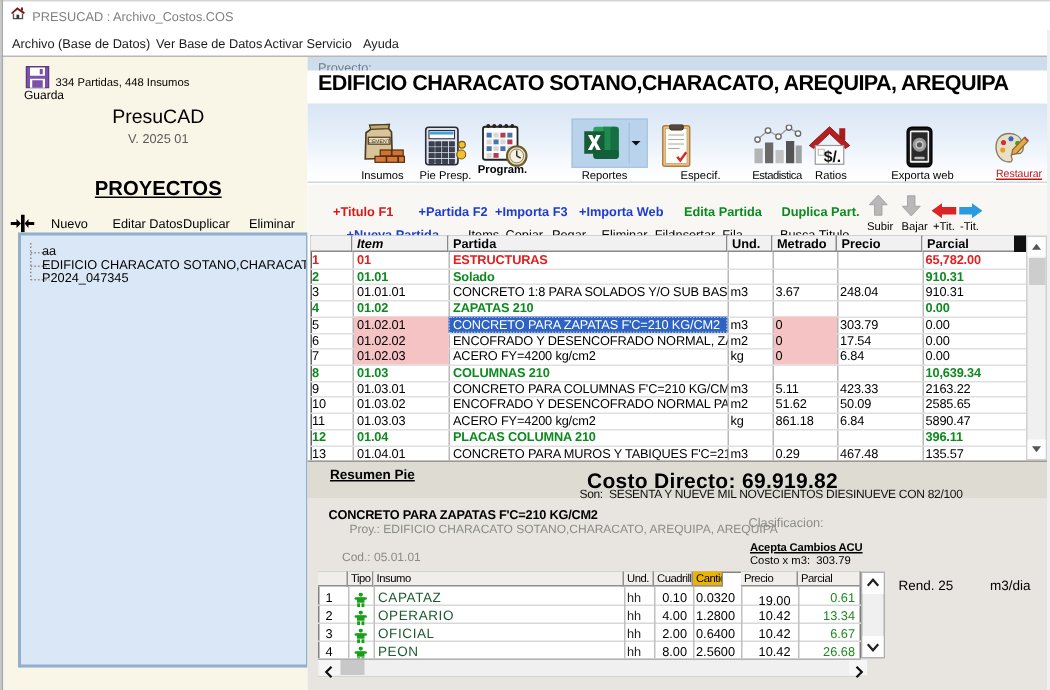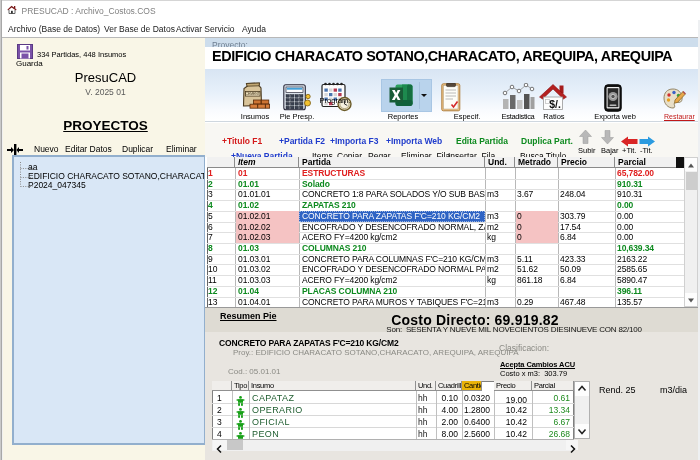--- a/index.html
+++ b/index.html
@@ -76,21 +76,21 @@
     <div class="lp" style="left:0; top:48.5px; width:205px; text-align:center; font-size:8.5px; color:#5a5a5a;">V. 2025 01</div>
     <div class="lp" style="left:0; top:80px; width:205px; text-align:center; font-size:13.5px; font-weight:bold; color:#000; text-decoration:underline; letter-spacing:0px;">PROYECTOS</div>
     <div class="lp" id="splitico" style="left:4px; top:104px; width:16px; height:12px;">
       <svg width="16" height="12" viewBox="0 0 16 12">
         <rect x="7" y="0" width="2.4" height="12" fill="#000"></rect>
         <path d="M0,5 L4,5 L4,3 L7,6 L4,9 L4,7 L0,7 Z" fill="#000"></path>
         <path d="M16,5 L12,5 L12,3 L9.4,6 L12,9 L12,7 L16,7 Z" fill="#000"></path>
       </svg>
     </div>
     <div class="lp" style="left:31px; top:106px; font-size:8.5px;">Nuevo</div>
-    <div class="lp" style="left:62px; top:106px; font-size:8.5px;">Editar Datos</div>
+    <div class="lp" style="left:72px; top:106px; font-size:8.5px;">Editar Datos</div>
     <div class="lp" style="left:119px; top:106px; font-size:8.5px;">Duplicar</div>
     <div class="lp" style="left:163px; top:106px; font-size:8.5px;">Eliminar</div>
     <div class="lp" id="listbox" style="left:9px; top:117px; width:194px; height:290px; background:#d9e7f6; border:2px solid #92afcd; overflow:hidden;">
       <svg class="lp" style="left:5px; top:5px;" width="16" height="28" viewBox="0 0 16 28">
         <line x1="1.5" y1="0" x2="1.5" y2="24.5" stroke="#8a8a8a" stroke-width="1" stroke-dasharray="1,1.4"></line>
         <line x1="1.5" y1="6.5" x2="14" y2="6.5" stroke="#8a8a8a" stroke-width="1" stroke-dasharray="1,1.4"></line>
         <line x1="1.5" y1="15.5" x2="14" y2="15.5" stroke="#8a8a8a" stroke-width="1" stroke-dasharray="1,1.4"></line>
         <line x1="1.5" y1="24.5" x2="14" y2="24.5" stroke="#8a8a8a" stroke-width="1" stroke-dasharray="1,1.4"></line>
       </svg>
       <div class="lp" style="left:14px; top:5px; font-size:8.5px; color:#000; white-space:nowrap;">aa</div>
@@ -176,21 +176,21 @@
             <rect x="12.6" y="15.5" width="3.4" height="3.2" fill="#4a74ae"></rect>
             <rect x="17.2" y="15.5" width="3.4" height="3.2" fill="#d8d8d8"></rect>
           <rect x="3.4" y="20" width="3.4" height="3.2" fill="#d8d8d8"></rect>
             <rect x="8" y="20" width="3.4" height="3.2" fill="#b53a52"></rect>
         </g>
         <circle cx="23.5" cy="22" r="6.5" fill="#e8e0c8" stroke="#6a5a28" stroke-width="1.4"></circle>
         <circle cx="23.5" cy="22" r="4.6" fill="#f5f0e0" stroke="#8a7a48" stroke-width="0.6"></circle>
         <path d="M23.5,22 L23.5,18.4 M23.5,22 L26.2,23.4" stroke="#333" stroke-width="1"></path>
       </svg>
     </div>
-    <div class="ab toollabel" style="left:95px; top:58px;">Program.</div>
+    <div class="ab toollabel" style="left:95px; top:70px;font-weight:bold;">Program.</div>
 
     <div class="ab" style="left:184px; top:46px;">
       <svg width="24" height="23" viewBox="0 0 24 23">
         <rect x="6.5" y="0.5" width="17" height="21" rx="2" fill="#2ca05e"></rect>
         <rect x="13" y="0.5" width="7" height="21" fill="#1d8a4e"></rect>
         <rect x="18" y="0.5" width="5.5" height="21" rx="2" fill="#156f40"></rect>
         <rect x="6.5" y="16" width="17" height="6" rx="2" fill="#10603a"></rect>
         <rect x="0.5" y="3.5" width="13.5" height="15" fill="#185c37"></rect>
         <path d="M3,6 L5.8,6 L7.2,9 L8.6,6 L11.4,6 L8.7,11 L11.5,16 L8.7,16 L7.2,12.9 L5.7,16 L2.9,16 L5.7,11 Z" fill="#fff"></path>
       </svg>

